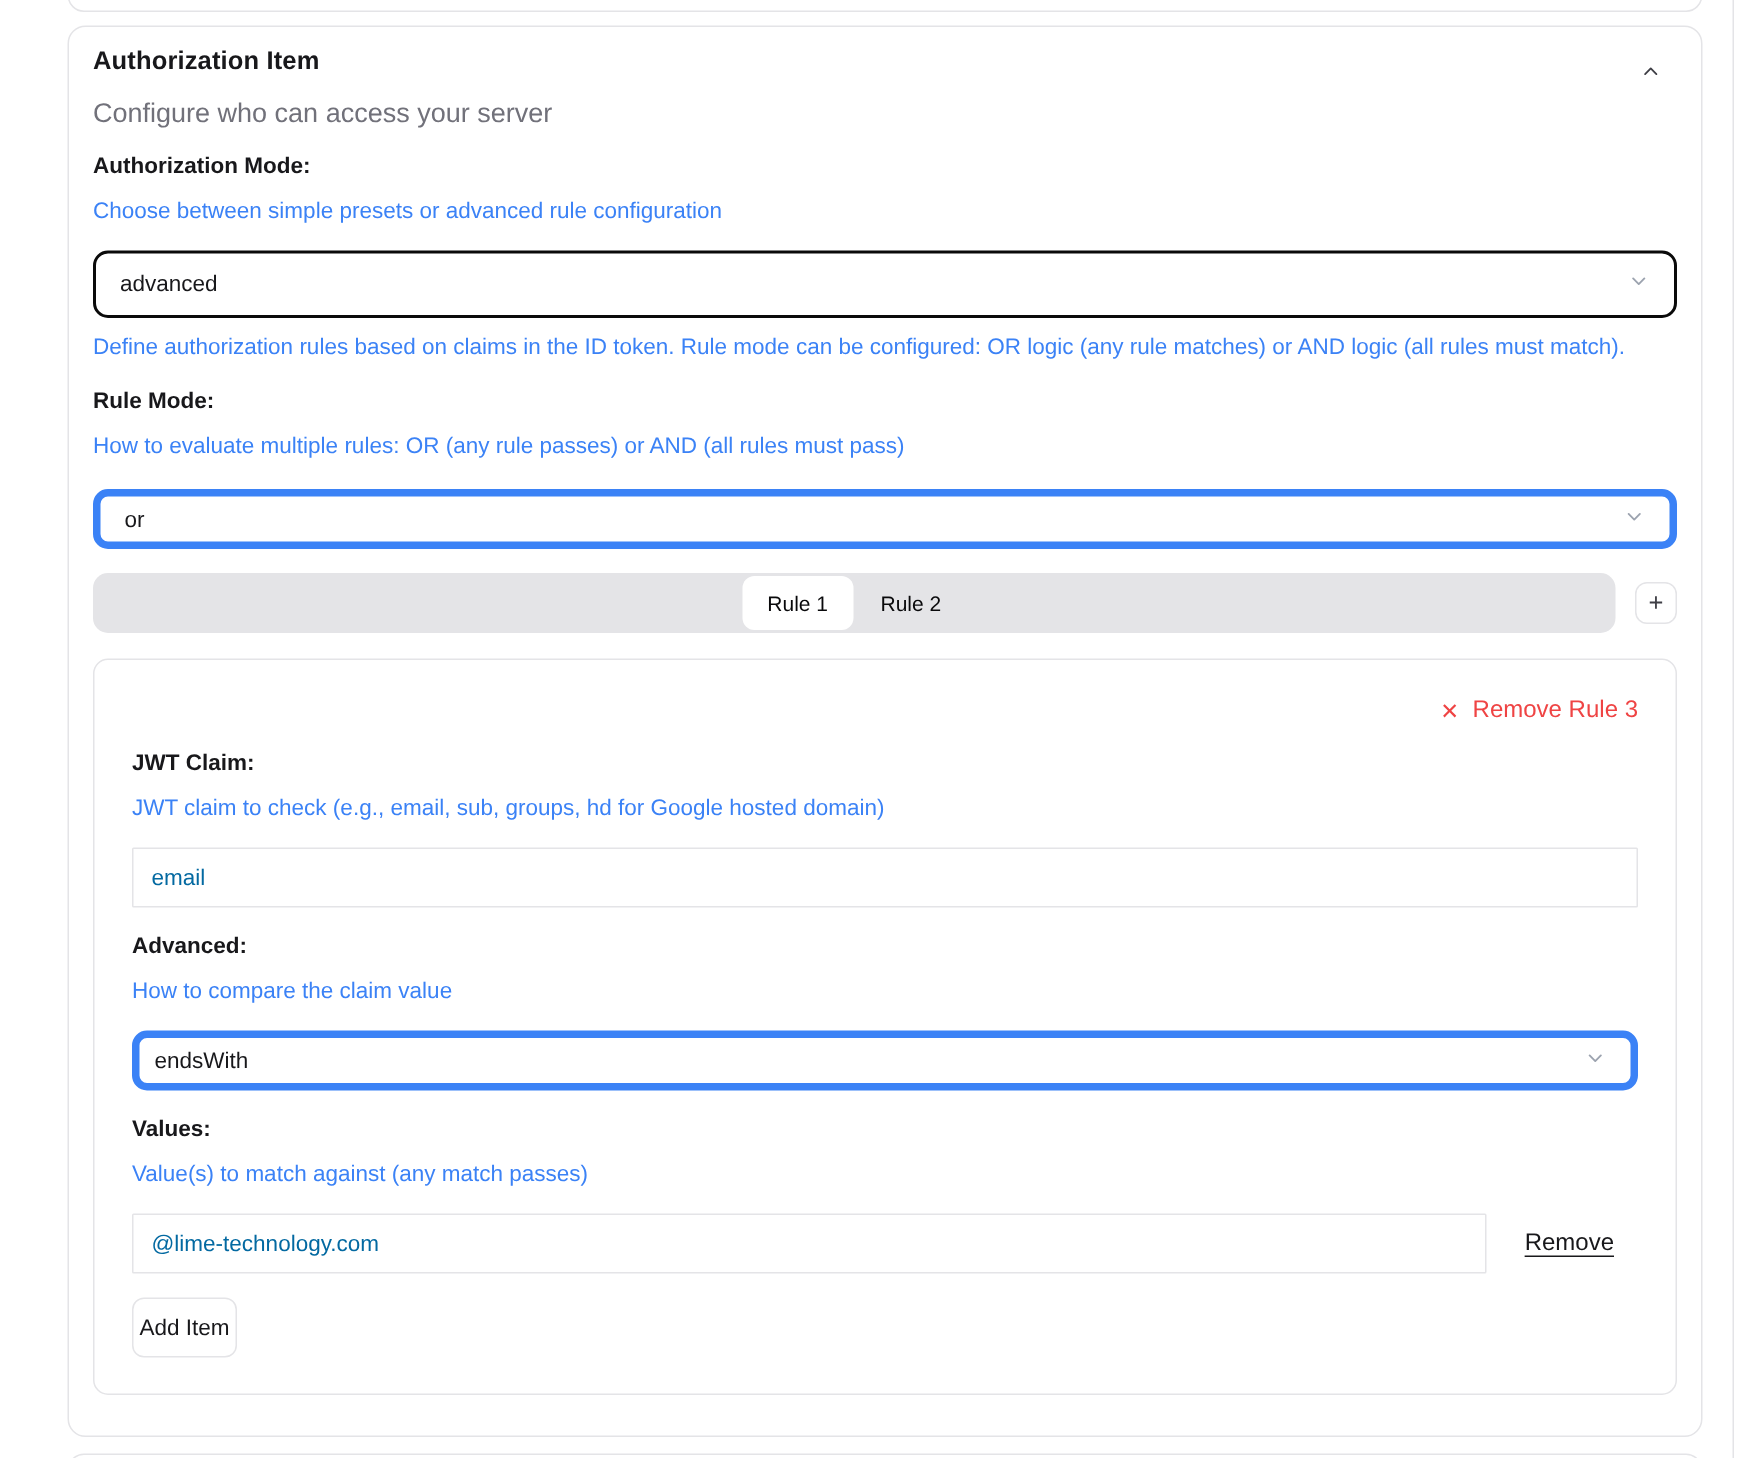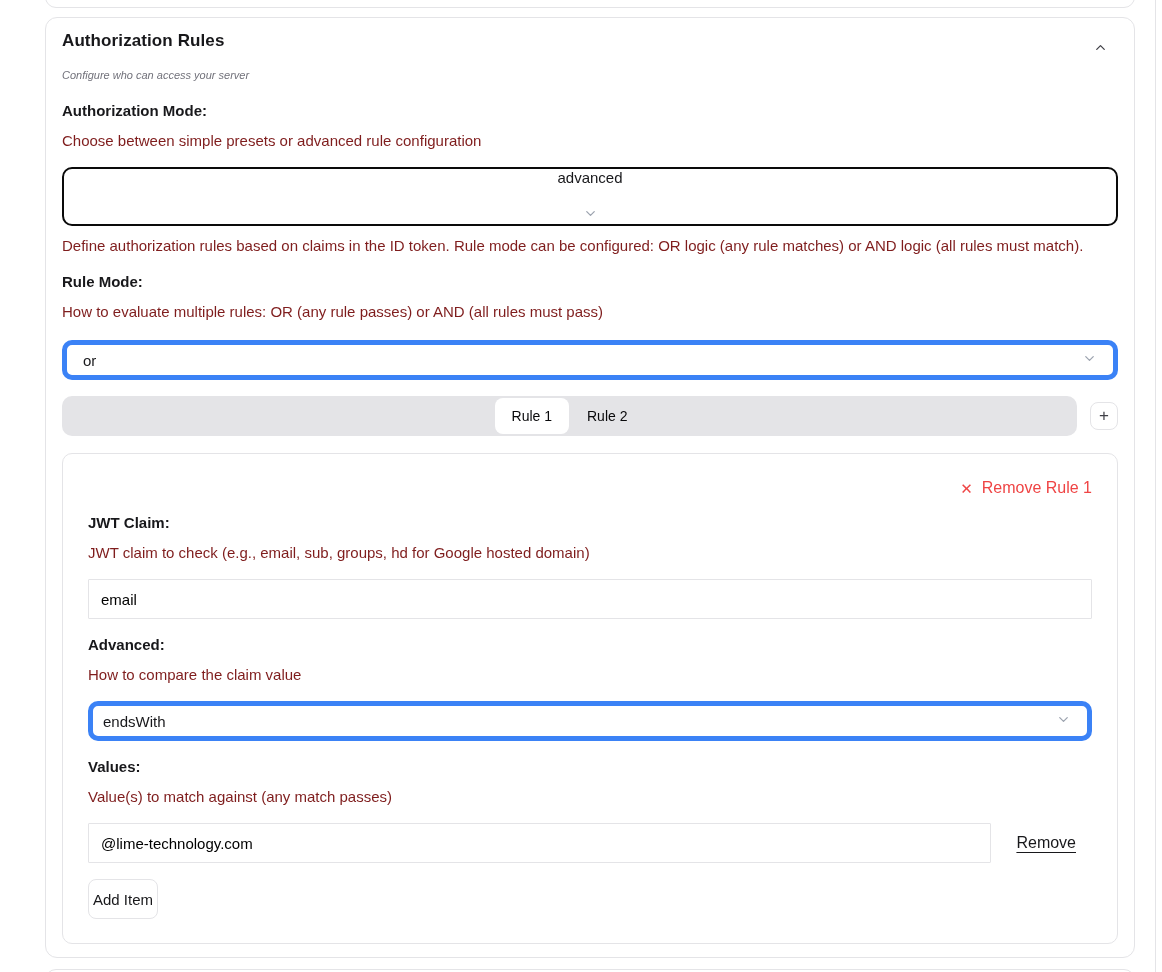--- a/index.html
+++ b/index.html
@@ -25,30 +25,30 @@
     position: absolute; left: 45px; top: 17px; width: 1090px; height: 941px;
     border: 1px solid #e4e4e7; border-radius: 12px; background: #fff;
     padding: 12px 16px 24px 16px;
   }
   .card-header { display: flex; justify-content: space-between; align-items: flex-start; }
   .card-title { font-size: 17px; font-weight: 700; color: #18181b; line-height: 22px; letter-spacing: .1px; }
   .collapse-btn {
     background: none; border: none; padding: 2px; cursor: pointer; margin-top: 8px; margin-right: 8px;
     display: inline-flex; align-items: center; justify-content: center;
   }
-  .subtitle { margin-top: 5px; font-size: 11px; color: #71717a; line-height: 20px; font-style: italic; }
+  .subtitle { margin-top: 5px; font-size: 18px; color: #71717a; line-height: 20px; }
   .field-label { margin-top: 16px; font-size: 15px; font-weight: 700; color: #18181b; line-height: 20px; }
-  .field-desc { margin-top: 10px; font-size: 15px; color: #7f1d1d; line-height: 20px; }
+  .field-desc { margin-top: 10px; font-size: 15px; color: #3b82f6; line-height: 20px; }
   .select {
     margin-top: 16px; height: 44px; width: 100%;
     border: 5px solid #3b82f6; border-radius: 10px; background: #fff;
     display: flex; align-items: center; justify-content: space-between;
     padding: 0 16px; font-size: 15px; color: #18181b; cursor: pointer;
   }
-  .select.focused { border: 2.5px solid #0a0a0a; height: 59px; flex-direction: column; }
+  .select.focused { border: 2.5px solid #0a0a0a; height: 45px; }
   .select.compact { height: 40px; margin-top: 18px; }
   .section-heading { margin-top: 17px; font-size: 15px; font-weight: 700; color: #18181b; line-height: 20px; }
   .tabs-row { margin-top: 16px; display: flex; align-items: center; gap: 13px; }
   .tablist {
     flex: 1; height: 40px; background: #e4e4e7; border-radius: 10px;
     display: flex; align-items: center; justify-content: center; gap: 1px;
   }
   .tab {
     height: 36px; padding: 0 17px; border-radius: 8px; border: none; background: transparent;
     font-family: "Liberation Sans", sans-serif; font-size: 14px; font-weight: 500; color: #09090b;
@@ -68,21 +68,21 @@
   .remove-rule-btn {
     background: none; border: none; padding: 0; cursor: pointer;
     display: inline-flex; align-items: center; gap: 9px;
     font-family: "Liberation Sans", sans-serif; font-size: 16px; color: #ef4444;
   }
   .remove-x { font-size: 15px; line-height: 1; }
   .rule-card .field-label:first-of-type { margin-top: 22px; }
   .text-input {
     margin-top: 16px; height: 40px; width: 100%;
     border: 1px solid #e4e4e7; border-radius: 1px; background: #fff;
-    padding: 0 12px; font-family: "Liberation Sans", sans-serif; font-size: 15px; color: #000000;
+    padding: 0 12px; font-family: "Liberation Sans", sans-serif; font-size: 15px; color: #0369a1;
     outline: none;
   }
   .value-row { margin-top: 16px; display: flex; align-items: center; gap: 25px; }
   .value-row .text-input { margin-top: 0; flex: 1; }
   .remove-link {
     color: #18181b; font-size: 16px; font-weight: 500; text-decoration: underline;
     text-underline-offset: 4px; margin-right: 16px; cursor: pointer; white-space: nowrap;
   }
   .add-item-btn {
     margin-top: 16px; height: 40px; padding: 0 4px;
@@ -95,21 +95,21 @@
 </head>
 <body>
 
 <div class="outer">
 
   <div class="card-fragment prev-card"></div>
 
   <div class="main-card">
 
     <div class="card-header">
-      <div class="card-title">Authorization Rules</div>
+      <div class="card-title">Authorization Item</div>
       <button class="collapse-btn">
         <span>
           <svg width="15" height="15" viewBox="0 0 24 24" fill="none" stroke="#3f3f46" stroke-width="2" stroke-linecap="round" stroke-linejoin="round">
               <path d="M18 15l-6-6-6 6"></path>
             </svg>
         </span>
       </button>
     </div>
     <div class="subtitle">Configure who can access your server</div>
 
@@ -144,21 +144,21 @@
       </div>
       <button class="add-rule-btn">
           <span>+</span>
         </button>
     </div>
 
     <div class="rule-card">
       <div class="remove-rule-row">
         <button class="remove-rule-btn">
           <span class="remove-x">✕</span>
-          <span>Remove Rule 1</span>
+          <span>Remove Rule 3</span>
         </button>
       </div>
 
       <div class="field-label">JWT Claim:</div>
       <div class="field-desc">JWT claim to check (e.g., email, sub, groups, hd for Google hosted domain)</div>
       <input class="text-input" type="text" value="email" style="">
 
       <div class="field-label">Advanced:</div>
       <div class="field-desc">How to compare the claim value</div>
       <div class="select compact" style="margin-top:16px;padding-left:10px;">

